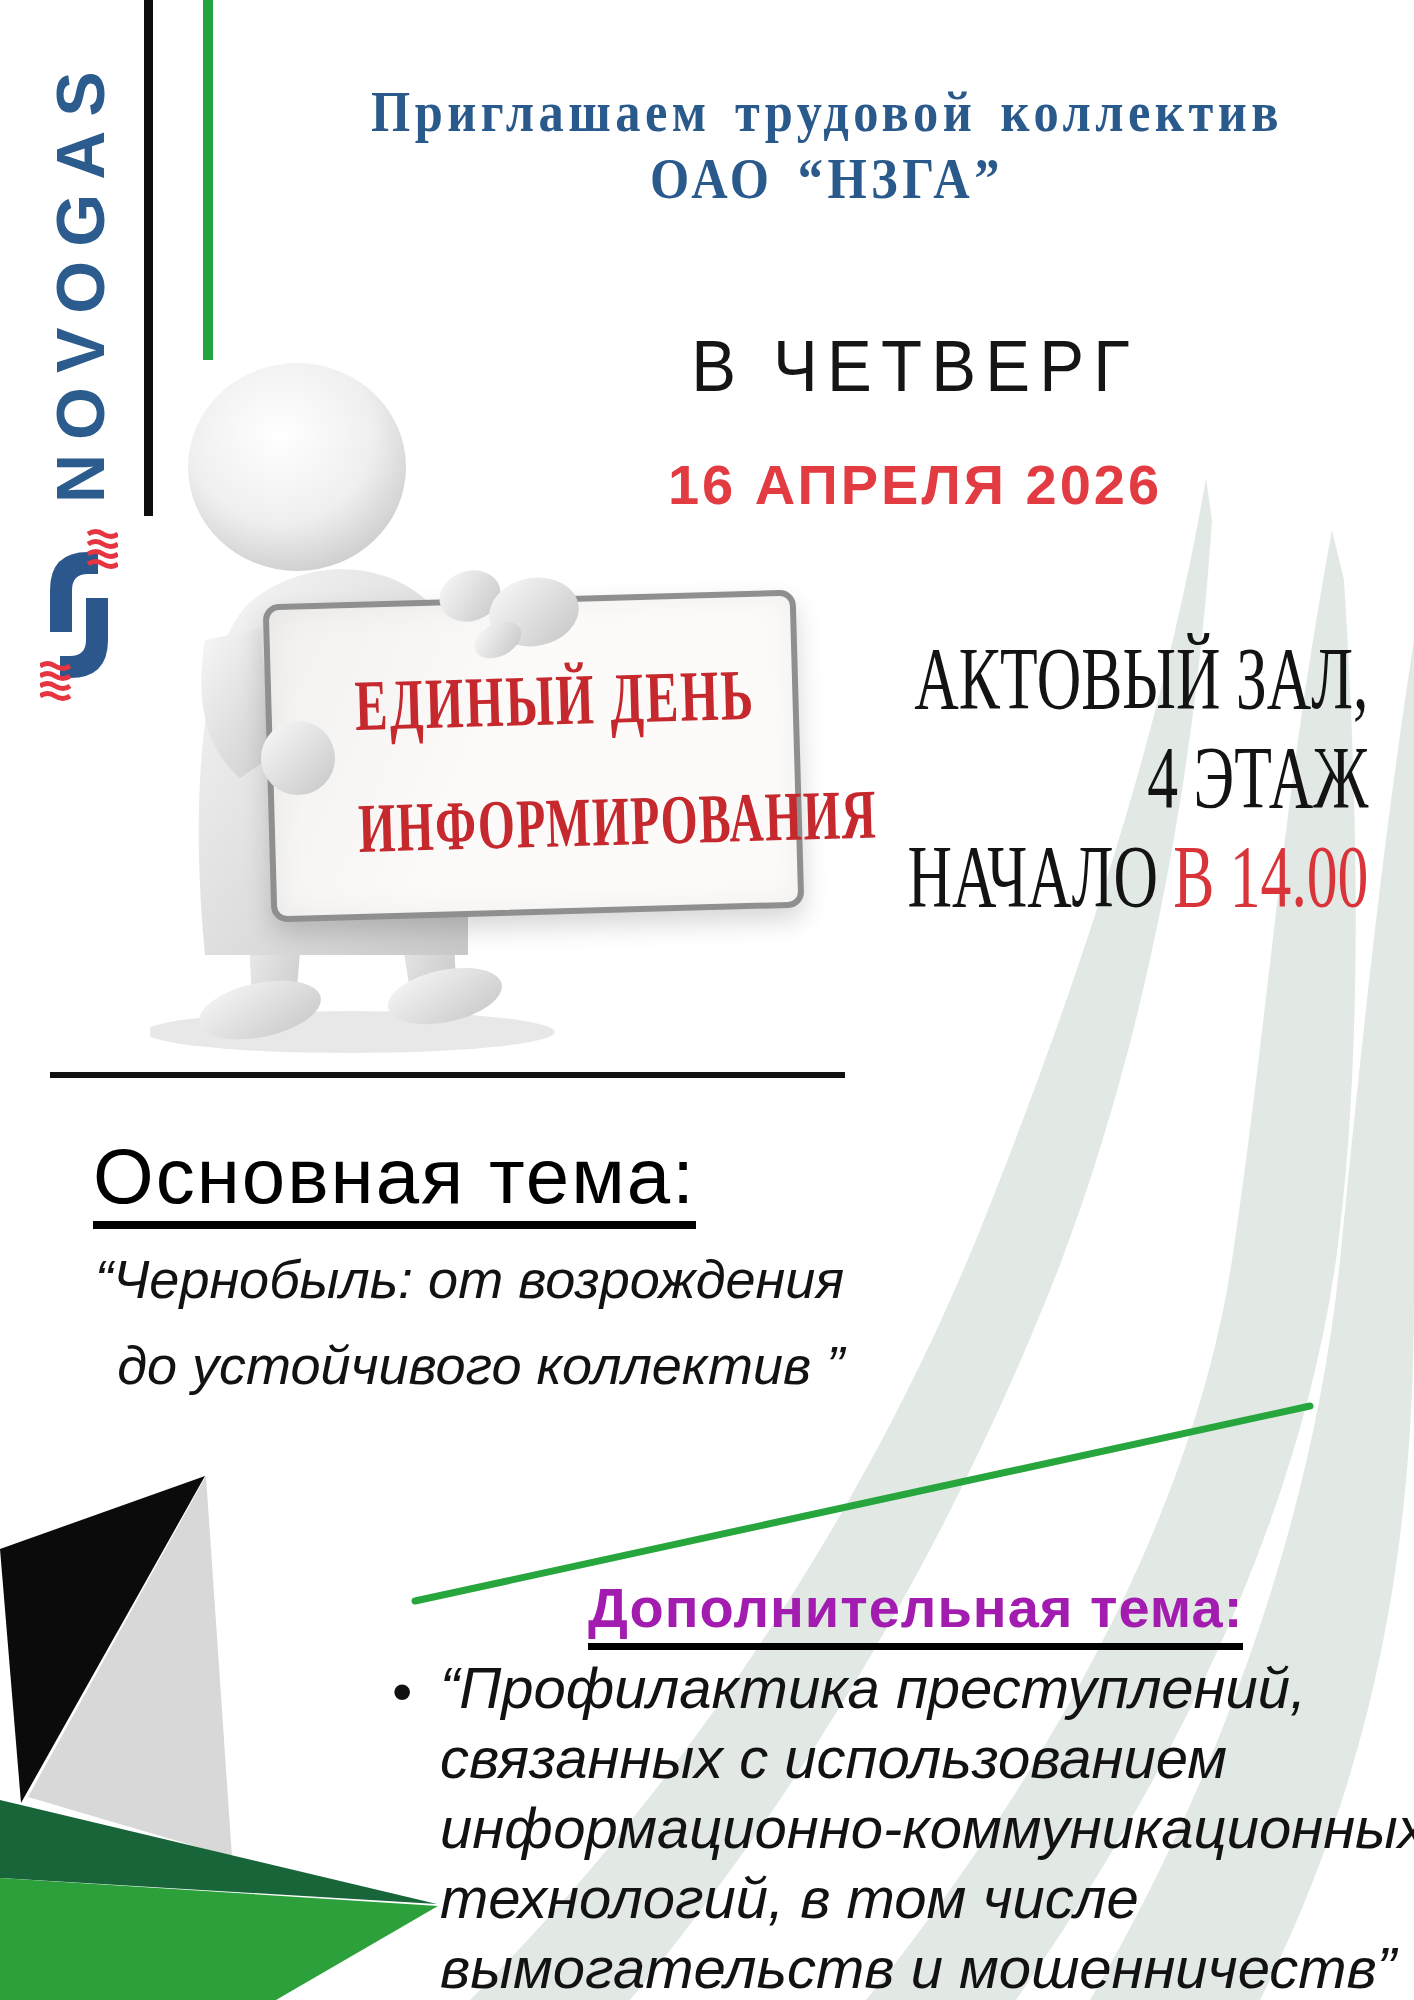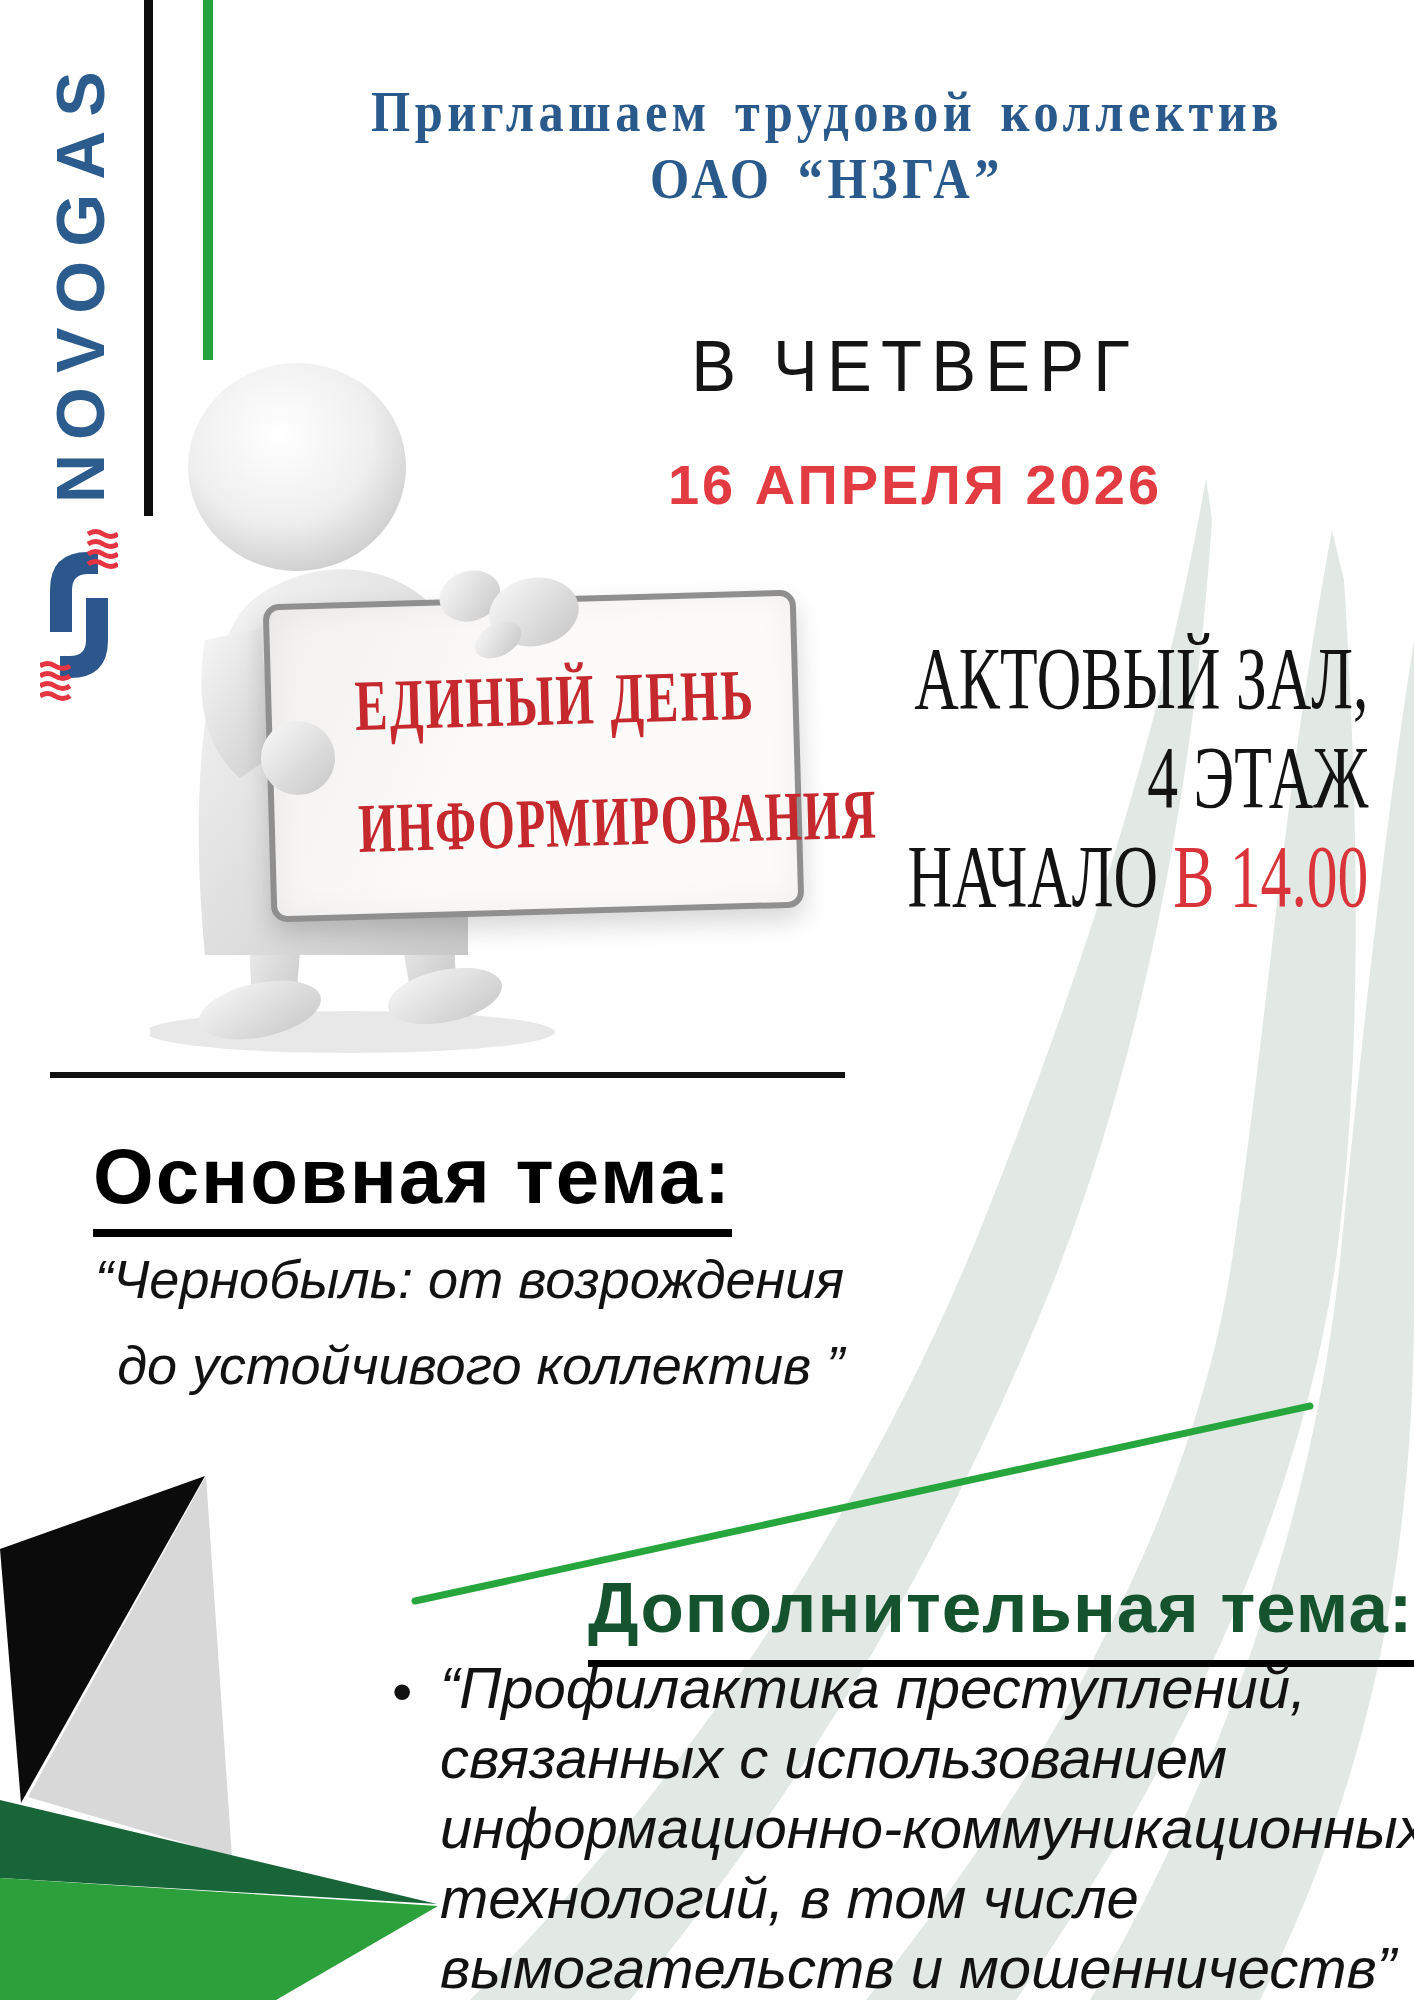--- a/index.html
+++ b/index.html
@@ -51,29 +51,29 @@
     transform:scaleX(0.68);transform-origin:50% 50%;white-space:nowrap;}
   .sign-l2{margin-top:52px;font-family:"Liberation Serif",serif;font-weight:bold;
     font-size:70px;line-height:70px;letter-spacing:2px;color:#c5282d;
     transform:scaleX(0.68);transform-origin:50% 50%;white-space:nowrap;}
 
   
   .divider{position:absolute;left:50px;top:1072px;width:795px;height:6px;background:#111;z-index:5;}
 
   
   .main-head{position:absolute;left:93px;top:1137px;z-index:5;display:inline-block;
-    font-size:78px;line-height:78px;font-weight:bold;color:#000;
-    border-bottom:8px solid #000;padding-bottom:14px;letter-spacing:2px;}
+    font-size:78px;line-height:78px;font-weight:normal;color:#000;
+    border-bottom:8px solid #000;padding-bottom:6px;letter-spacing:2px;}
   .main-quote{position:absolute;left:95px;top:1236px;z-index:5;
     font-size:54px;line-height:86px;font-style:italic;color:#121212;white-space:nowrap;text-align:right;}
 
   
   .add-head{position:absolute;left:588px;top:1576px;z-index:5;display:inline-block;
-    font-size:71px;line-height:64px;font-weight:bold;color:#14532d;
-    border-bottom:7px solid #000;padding-bottom:20px;letter-spacing:1px;}
+    font-size:56px;line-height:64px;font-weight:bold;color:#a21caf;
+    border-bottom:7px solid #000;padding-bottom:3px;letter-spacing:1px;}
   .bullet-dot{position:absolute;left:392px;top:1662px;z-index:5;font-size:58px;line-height:58px;color:#111;}
   .add-quote{position:absolute;left:440px;top:1653px;z-index:5;
     font-size:58px;line-height:70px;font-style:italic;color:#121212;white-space:nowrap;}
 </style>
 </head>
 <body>
 
 <div class="page">
 
   <svg class="bg-svg" viewBox="0 0 1414 2000" aria-hidden="true">

